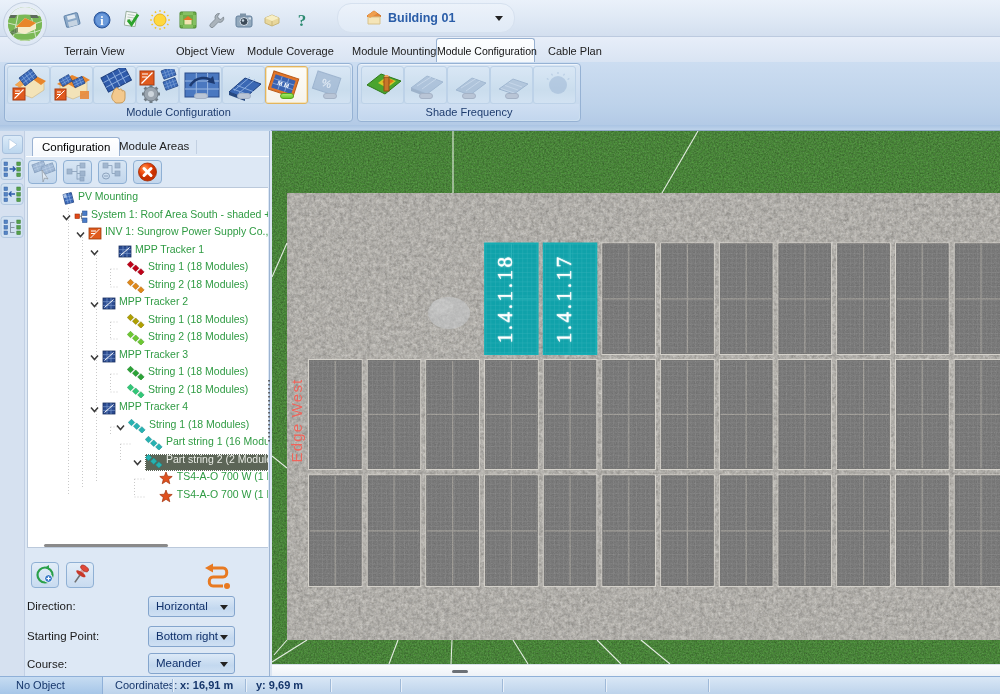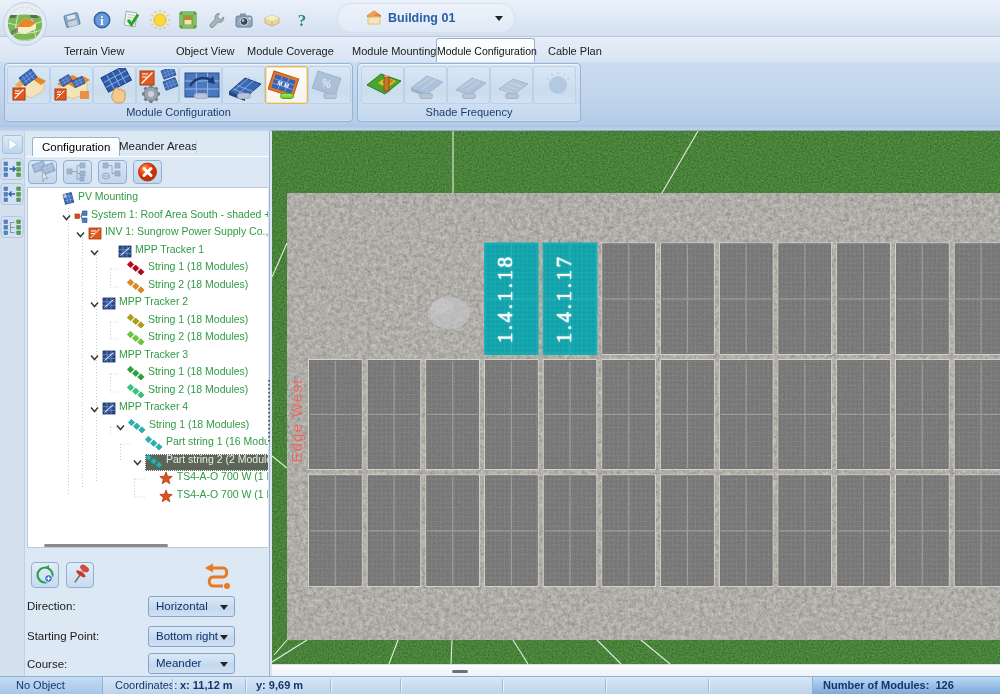--- a/index.html
+++ b/index.html
@@ -341,21 +341,21 @@
     <rect x="4" y="4" width="3.6" height="3.6" fill="#5585c5" stroke="#3a62a0" stroke-width="0.5"></rect>
     <rect x="16.8" y="4" width="3.6" height="3.6" fill="#55a04c" stroke="#3a7c34" stroke-width="0.5"></rect>
     <rect x="4" y="9.5" width="3.6" height="3.6" fill="#5585c5" stroke="#3a62a0" stroke-width="0.5"></rect>
     <rect x="16.8" y="9.5" width="3.6" height="3.6" fill="#55a04c" stroke="#3a7c34" stroke-width="0.5"></rect>
     <rect x="4" y="15" width="3.6" height="3.6" fill="#5585c5" stroke="#3a62a0" stroke-width="0.5"></rect>
     <rect x="16.8" y="15" width="3.6" height="3.6" fill="#55a04c" stroke="#3a7c34" stroke-width="0.5"></rect>
     <path d="M10.5 6 v11 M10.5 6.5 h4 M10.5 11.5 h4 M10.5 16.5 h4" stroke="#8898a8" stroke-width="1"></path>
   </svg>
 <div id="lpanel"></div>
 <div class="ltab sel" style="left:32px;top:137px;position:absolute;height:19px;line-height:19px">Configuration</div>
-<div class="ltab" style="left:110px;top:137px;position:absolute">Meander Areas</div>
+<div class="ltab" style="left:110px;top:137px;position:absolute">Module Areas</div>
 <div class="abs" style="left:26px;top:156px;width:243px;height:1px;background:#fff"></div>
 <div class="abs" style="left:196px;top:140px;width:1px;height:14px;background:#c2d0e2"></div>
 <div class="tbtn abs" style="left:28px;top:160px"><svg width="27" height="22" opacity="0.5">
       <g transform="translate(3,4) rotate(-20)">
         <rect width="12" height="8" fill="#6d8cb8" stroke="#4a6a94"></rect>
         <path d="M0 2.6h12M0 5.2h12M4 0v8M8 0v8" stroke="#a8c0dc" stroke-width="0.6"></path>
       </g>
       <g transform="translate(12,6) rotate(-20)">
         <rect width="12" height="8" fill="#6d8cb8" stroke="#4a6a94"></rect>
         <path d="M0 2.6h12M0 5.2h12M4 0v8M8 0v8" stroke="#a8c0dc" stroke-width="0.6"></path>
@@ -854,22 +854,21 @@
       <text transform="translate(30,289.5) rotate(-90)" text-anchor="middle" font-family="Liberation Sans, sans-serif" font-size="15" letter-spacing="1.2" fill="#ee655c">Edge West</text>
     </svg>
   </div>
 <div class="abs" style="left:271px;top:130px;width:729px;height:1px;background:#8fa8c8"></div>
 <div id="cscroll">
     <div id="chandle"></div>
   </div>
 <div id="statusbar">
 <div class="sseg" style="left:0;width:103px;background:linear-gradient(#c6dcf2,#a6c6e8);border-right:1px solid #8fb0d8;padding-left:16px">No Object Selected</div>
 <div class="sseg" style="left:115px">Coordinates:</div>
-<div class="sseg" style="left:180px;font-weight:bold">x: 11,12 m</div>
+<div class="sseg" style="left:180px;font-weight:bold">x: 16,91 m</div>
 <div class="sseg" style="left:256px;font-weight:bold">y: 9,69 m</div>
 <div class="ssep" style="left:172px"></div>
 <div class="ssep" style="left:245px"></div>
 <div class="ssep" style="left:330px"></div>
 <div class="ssep" style="left:400px"></div>
 <div class="ssep" style="left:502px"></div>
 <div class="ssep" style="left:605px"></div>
 <div class="ssep" style="left:708px"></div>
-<div class="sseg" style="left:812px;width:188px;background:linear-gradient(#badaf4,#7ea8d8);border-left:1px solid #8fb0d8;padding-left:10px;font-weight:bold">Number of Modules:&nbsp; 126</div>
 </div>
 </body></html>

